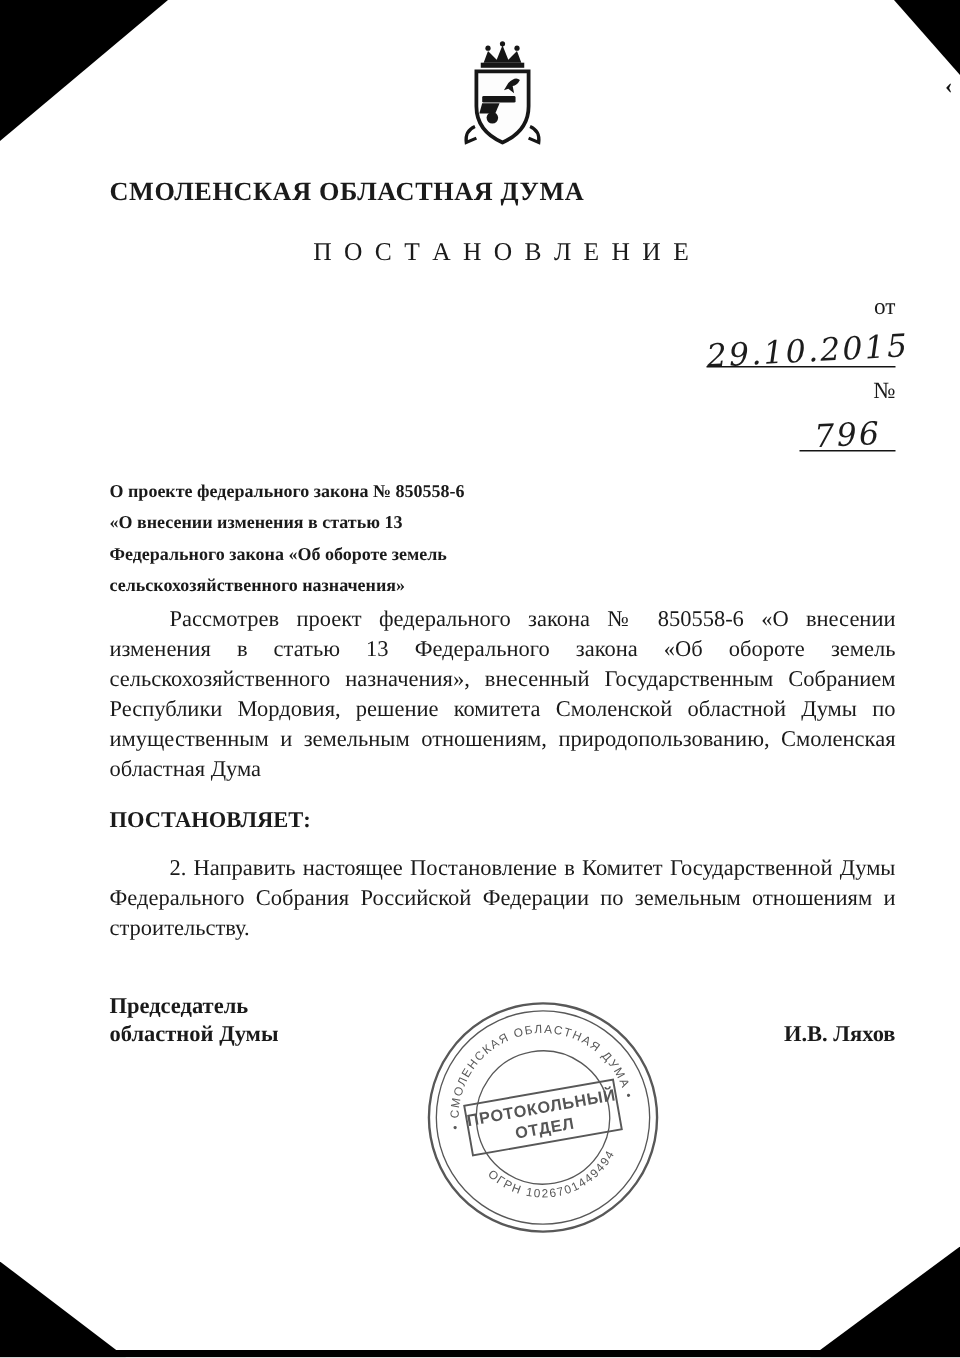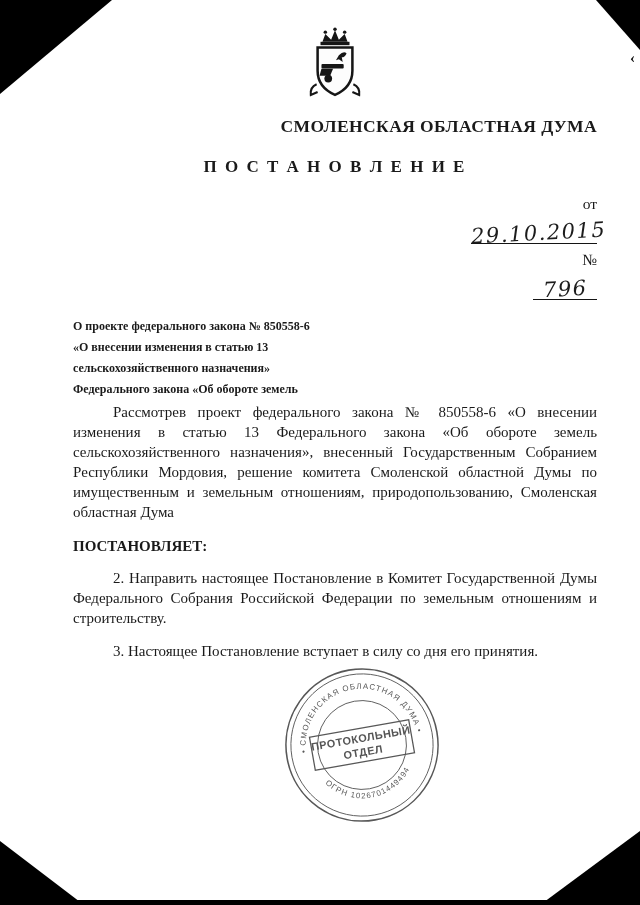--- a/index.html
+++ b/index.html
@@ -27,29 +27,29 @@
 
   .content {
     position: relative;
     margin-left: 73px;
     width: 524px;
     padding-top: 26px;
   }
   .emblem { width: 58px; margin: 0 auto; }
   .org-name {
     margin-top: 8px;
-    text-align: right;
+    text-align: left;
     font-weight: bold;
     font-size: 17.5px;
     letter-spacing: 0.4px;
   }
   .doc-type {
     margin-top: 20px;
     text-align: center;
-    font-weight: bold;
+    font-weight: normal;
     font-size: 17px;
     letter-spacing: 2px;
     white-space: nowrap;
   }
   .date-line {
     margin-top: 18px;
     font-size: 15.5px;
     display: flex;
     align-items: flex-end;
     gap: 7px;
@@ -169,31 +169,37 @@
     <div class="date-line">
       <span>от</span>
       <span class="fill-line date"><span class="handwriting">29.10.2015</span></span>
       <span>№</span>
       <span class="fill-line num"><span class="handwriting">796</span></span>
     </div>
 
     <div class="subject">
       <div>О проекте федерального закона № 850558-6</div>
       <div>«О внесении изменения в статью 13</div>
+      <div>Федерального закона «Об обороте земель</div>
       <div>сельскохозяйственного назначения»</div>
-      <div>Федерального закона «Об обороте земель</div>
     </div>
 
     <p class="para intro">Рассмотрев проект федерального закона № 850558-6 «О внесении изменения в статью 13 Федерального закона «Об обороте земель сельскохозяйственного назначения», внесенный Государственным Собранием Республики Мордовия, решение комитета Смоленской областной Думы по имущественным и земельным отношениям, природопользованию, Смоленская областная Дума</p>
 
     <div class="resolves">ПОСТАНОВЛЯЕТ:</div>
 
     <p class="para item">2. Направить настоящее Постановление в Комитет Государственной Думы Федерального Собрания Российской Федерации по земельным отношениям и строительству.</p>
-    <p class="para item">3. Настоящее Постановление вступает в силу со дня его принятия.</p>
-
+
+    <div class="signature-row">
+      <div class="sig-pos">
+        <div>Председатель</div>
+        <div>областной Думы</div>
+      </div>
+      <div class="sig-name">И.В. Ляхов</div>
+    </div>
 
   </div>
 
   <div class="stamp">
     <svg viewBox="0 0 160 160" width="158" height="158" aria-hidden="true">
       <defs>
         <path id="arc-top" d="M 23,80 A 57,57 0 0 1 137,80"></path>
         <path id="arc-bottom" d="M 26,80 A 54,54 0 0 0 134,80"></path>
       </defs>
       <circle class="ring" cx="80" cy="80" r="77" stroke-width="1.6"></circle>

